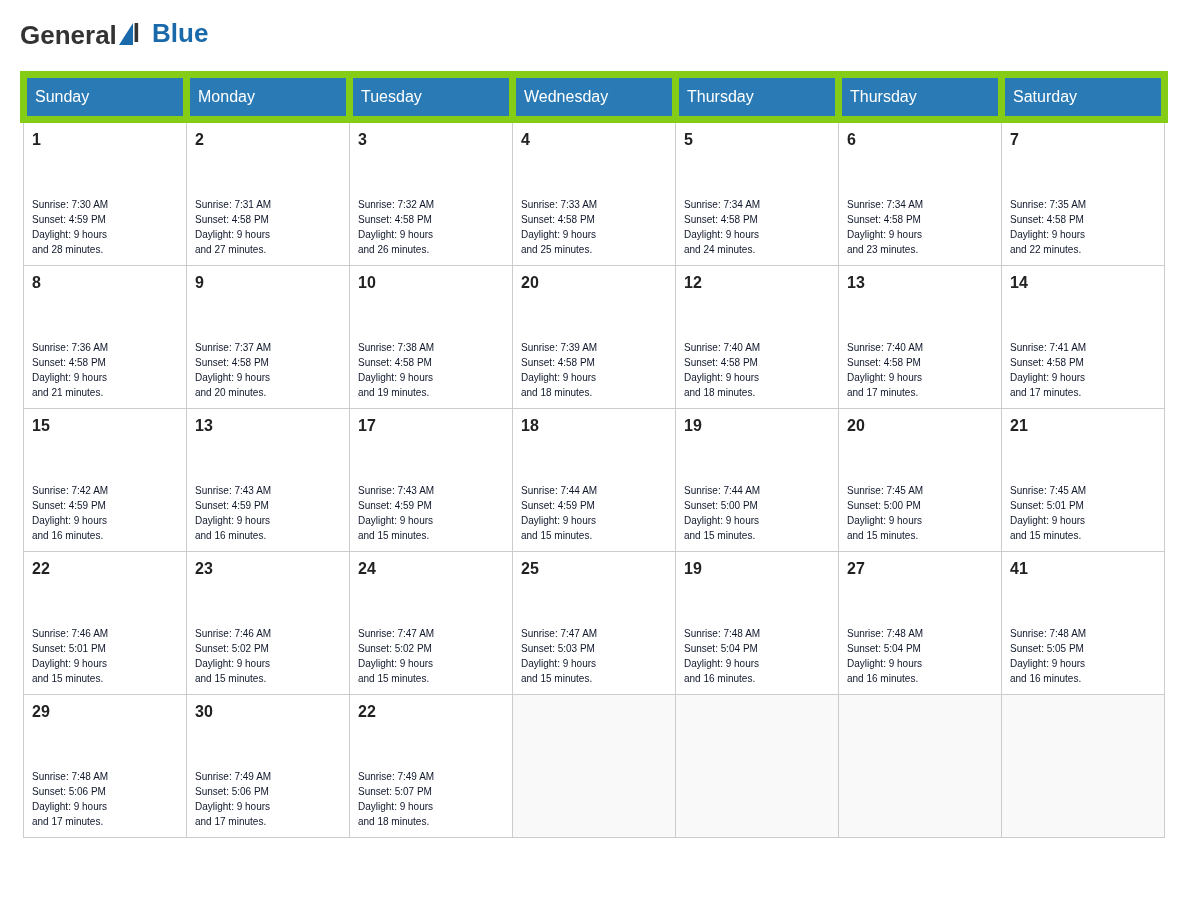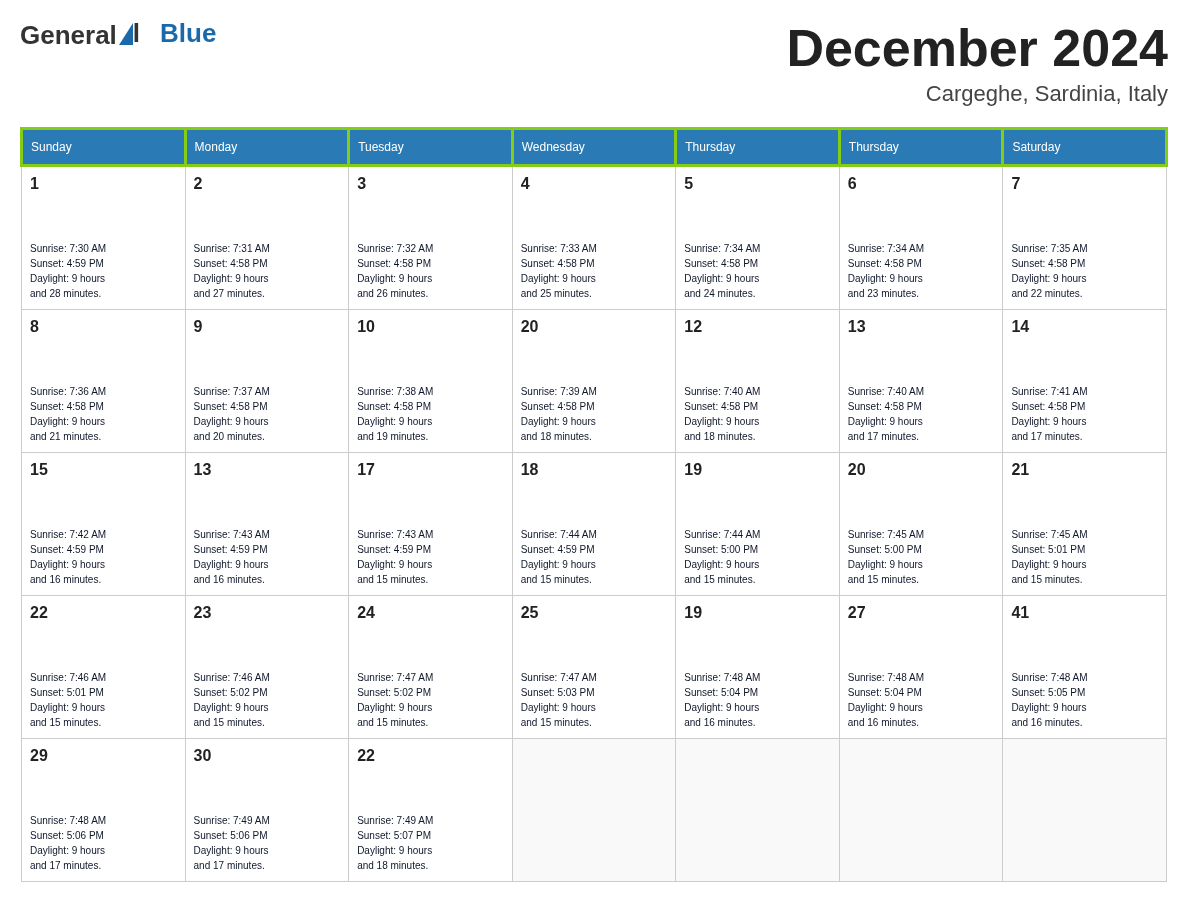--- a/index.html
+++ b/index.html
@@ -35,21 +35,21 @@
       height: 0;
       border-left: 14px solid transparent;
       border-bottom: 22px solid #1a6aab;
       margin-left: 2px;
       margin-top: -4px;
     }
     .logo-text-blue {
       font-size: 26px;
       font-weight: bold;
       color: #1a6aab;
-      margin-left: 20px;
+      margin-left: 12px;
     }
     .title-block {
       text-align: right;
     }
     .month-year {
       font-size: 52px;
       font-weight: bold;
       color: #222;
       line-height: 1.1;
     }
@@ -59,24 +59,24 @@
       margin-top: 4px;
     }
     .calendar {
       width: 100%;
       border-collapse: collapse;
     }
     .calendar th {
       background: #2a7ab5;
       color: #fff;
       padding: 10px 8px;
-      font-size: 12px;
+      font-size: 16px;
       font-weight: normal;
       text-align: left;
-      border: 3px solid #84cc16;
+      border: 7px solid #84cc16;
       margin-left: 36px;
     }
     .calendar td {
       vertical-align: top;
       padding: 8px;
       border: 1px solid #ccc;
       width: 14.28%;
       min-height: 110px;
       font-size: 13px;
       color: #333;
@@ -106,24 +106,20 @@
   <div class="logo">
     <div class="logo-top">
       <span class="logo-text-general">General</span>
       <div class="logo-triangle"></div>
     </div>
     <div style="display:flex; align-items:center; margin-top:-2px;">
       <span style="font-size:26px;font-weight:bold;color:#333;">l</span>
       <span class="logo-text-blue">Blue</span>
     </div>
   </div>
-  <div class="title-block">
-    <div class="month-year">December 2024</div>
-    <div class="location">Cargeghe, Sardinia, Italy</div>
-  </div>
 </div>
 
 <table class="calendar">
   <thead>
     <tr>
     <th>Sunday</th>
         <th>Monday</th>
         <th>Tuesday</th>
         <th>Wednesday</th>
         <th>Thursday</th>

